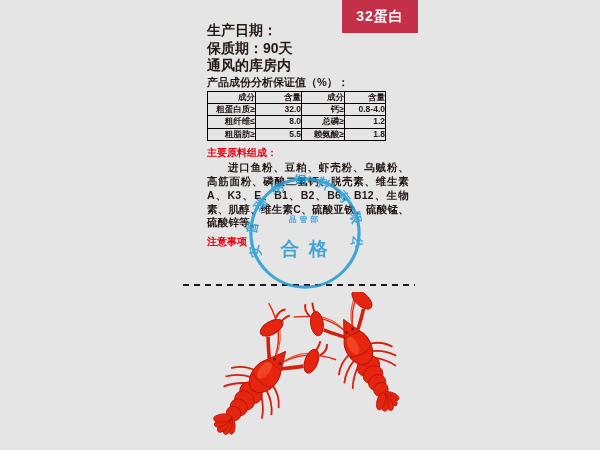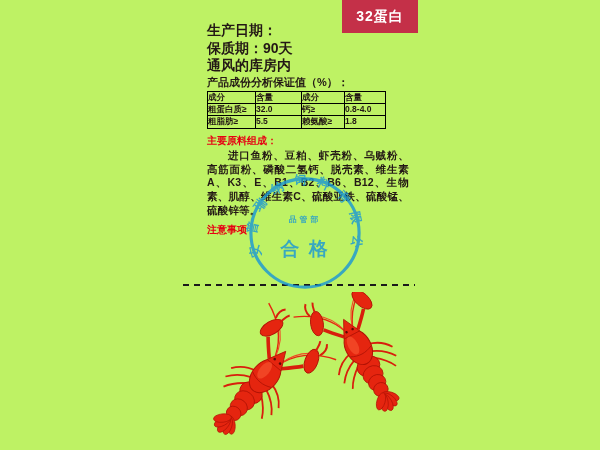--- a/index.html
+++ b/index.html
@@ -1,33 +1,33 @@
 <!DOCTYPE html>
 <html><head>
 <meta charset="utf-8">
 <style>
   html,body{margin:0;padding:0;background:#fff;}
   .page{
-    position:relative;width:600px;height:450px;background:#bef264;overflow:hidden;
+    position:relative;width:600px;height:450px;background:#e5e5e5;overflow:hidden;
     font-family:"Liberation Sans","DejaVu Sans",sans-serif;color:#231815;
   }
   .badge{
     position:absolute;left:342px;top:0;width:76px;height:33px;background:#c43048;
     color:#fff;font-weight:700;font-size:14px;letter-spacing:1px;
     display:flex;align-items:center;justify-content:center;
   }
   .content{position:absolute;left:207px;top:22px;width:200px;}
   .info-line{font-size:14px;font-weight:700;line-height:17.5px;white-space:nowrap;}
   .table-title{font-size:11px;font-weight:700;line-height:13px;margin-top:1px;white-space:nowrap;}
   table.analysis{
     border-collapse:collapse;margin-top:2px;width:178px;table-layout:fixed;
     border:1.5px solid #000;
   }
   table.analysis th,table.analysis td{
-    border:1px solid #000;text-align:left;vertical-align:middle;
+    border:1px solid #000;text-align:right;vertical-align:middle;
     font-size:8.5px;padding:0;height:11.4px;line-height:11.4px;white-space:nowrap;overflow:hidden;
   }
   table.analysis th{font-weight:700;}
   table.analysis td{font-weight:600;}
   col.c1{width:48px}col.c2{width:46px}col.c3{width:43px}col.c4{width:41px}
   .red-heading{color:#e60012;font-weight:700;font-size:10px;margin-top:6px;line-height:12px;}
   .body-text{
     margin:2px 0 0 0;font-size:10.5px;font-weight:700;line-height:13.8px;
     text-align:justify;text-indent:2em;width:202px;letter-spacing:0.2px;
   }
@@ -64,20 +64,26 @@
         <th>成分</th>
         <th>含量</th>
         <th>成分</th>
         <th>含量</th>
       </tr>
       <tr>
         <td>粗蛋白质≥</td>
         <td>32.0</td>
         <td>钙≥</td>
         <td>0.8-4.0</td>
+      </tr>
+      <tr>
+        <td>粗纤维≤</td>
+        <td>8.0</td>
+        <td>总磷≥</td>
+        <td>1.2</td>
       </tr>
       <tr>
         <td>粗脂肪≥</td>
         <td>5.5</td>
         <td>赖氨酸≥</td>
         <td>1.8</td>
       </tr>
     </tbody>
       </table>
 

